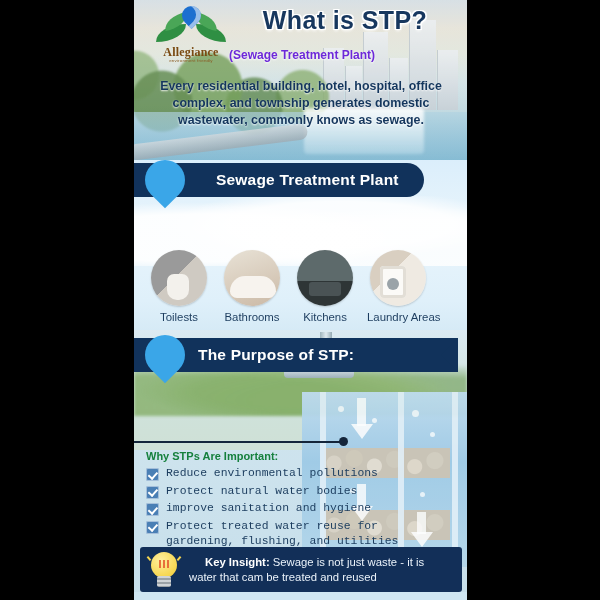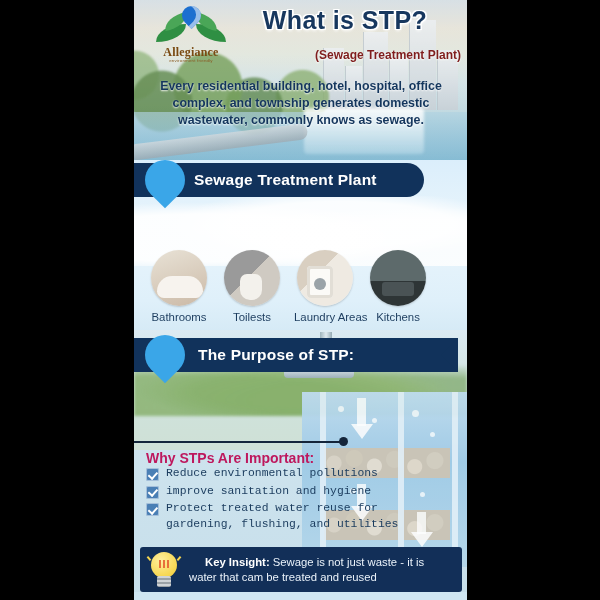--- a/index.html
+++ b/index.html
@@ -46,22 +46,22 @@
     border-radius:50% 50% 50% 0;transform:rotate(-45deg);
     box-shadow:inset -3px -4px 0 rgba(255,255,255,.55);}
   .logo-name{font-family:"Liberation Serif",serif;font-size:12px;color:#7a4a12;font-weight:700;
     letter-spacing:.2px;line-height:10px;margin-top:1px;}
   .logo-tag{font-size:4.4px;color:#8a5a22;letter-spacing:.2px;margin-top:1px;}
 
   .hero-title{position:absolute;left:95px;top:6px;width:232px;text-align:center;
     font-size:25px;font-weight:800;color:#17375e;letter-spacing:.4px;
     text-shadow:-1.4px -1.4px 0 #fff,1.4px -1.4px 0 #fff,-1.4px 1.4px 0 #fff,1.4px 1.4px 0 #fff,
                 0 2px 3px rgba(255,255,255,.9);}
-  .hero-sub{position:absolute;left:95px;top:48px;width:232px;text-align:right;
-    font-size:12px;font-weight:700;color:#7f1d1d;
+  .hero-sub{position:absolute;left:95px;top:48px;width:232px;text-align:left;
+    font-size:12px;font-weight:700;color:#6d28d9;
     text-shadow:0 1px 2px rgba(255,255,255,.95);}
   .hero-body{position:absolute;left:22px;top:78px;width:290px;text-align:center;
     font-size:12.4px;font-weight:700;color:#14365d;line-height:17px;
     text-shadow:0 1px 2px rgba(255,255,255,.95);}
 
   
   .body-bg{position:absolute;left:0;top:160px;width:333px;height:440px;
     background:linear-gradient(180deg,#dbeefb 0%,#e9f5fc 16%,#dff0fa 32%,#cfe6f3 44%,#cfe4ee 58%,#c7dfeb 100%);}
   .cloudband{position:absolute;left:0;top:196px;width:333px;height:70px;
     background:radial-gradient(ellipse at 20% 60%,rgba(255,255,255,.9) 0 40%,transparent 60%),
@@ -101,21 +101,21 @@
     border-right:11px solid transparent;border-top:15px solid rgba(255,255,255,.85);}
   .arrowstem{position:absolute;width:9px;background:rgba(255,255,255,.8);}
 
   
   .banner{position:absolute;left:0;height:34px;background:#11325b;display:flex;align-items:center;}
   .banner-1{top:163px;width:290px;border-radius:0 18px 18px 0;}
   .banner-2{top:338px;width:324px;}
   .banner-2::after{content:"";position:absolute;right:-0px;top:0;width:0;height:0;
     border-top:17px solid #11325b;border-bottom:17px solid #11325b;border-right:17px solid transparent;}
   .banner-label{color:#fff;font-size:15.5px;font-weight:700;letter-spacing:.2px;}
-  .banner-1 .banner-label{margin-left:60px;}
+  .banner-1 .banner-label{margin-left:82px;}
   .banner-2 .banner-label{margin-left:64px;}
 
   .wdrop{position:absolute;width:40px;height:40px;background:#3aa6e8;
     border-radius:50% 50% 50% 0;transform:rotate(-45deg);}
   .wdrop-1{left:11px;top:160px;}
   .wdrop-2{left:11px;top:335px;}
 
   
   .lead{position:absolute;left:12px;top:212px;width:300px;font-size:11.6px;color:#1d3f63;line-height:16px;}
   .lead b{color:#102a46;}
@@ -139,21 +139,21 @@
   .c4::before{content:"";position:absolute;left:17px;bottom:16px;width:12px;height:12px;
     border-radius:50%;background:#9aa3a8;z-index:2;}
   .clabel{font-size:11.4px;color:#1c3c5e;margin-top:5px;white-space:nowrap;}
 
   .purpose-text{position:absolute;left:12px;top:388px;width:300px;font-size:11.4px;
     color:#1b3c5e;line-height:16px;}
 
   .divider{position:absolute;left:0;top:441px;width:210px;height:2px;background:#14253a;}
   .divider-dot{position:absolute;left:205px;top:437px;width:9px;height:9px;border-radius:50%;background:#14253a;}
 
-  .why-title{position:absolute;left:12px;top:450px;font-size:14px;font-weight:700;color:#be185d;}
+  .why-title{position:absolute;left:12px;top:450px;font-size:11px;font-weight:700;color:#15803d;}
   .checklist{position:absolute;left:12px;top:466px;width:270px;font-family:Liberation Mono, monospace;}
   .chk-row{display:flex;align-items:flex-start;margin-bottom:2px;}
   .chk{width:13px;height:13px;border-radius:2px;background:#4a7fb5;flex:0 0 13px;margin-top:2px;
     position:relative;box-shadow:inset 0 0 0 1px rgba(255,255,255,.5);}
   .chk::after{content:"";position:absolute;left:4px;top:1.5px;width:3.5px;height:7px;
     border:solid #fff;border-width:0 2px 2px 0;transform:rotate(42deg);}
   .chk-text{font-size:11.4px;color:#1b3c5e;line-height:15.5px;margin-left:7px;}
 
   
   .insight{position:absolute;left:6px;top:547px;width:322px;height:45px;background:#122f58;
@@ -241,52 +241,56 @@
   </div>
 
   <div class="banner banner-1">
     <span class="banner-label">Sewage Treatment Plant</span>
   </div>
   <div class="wdrop wdrop-1"></div>
 
 
   <div class="circles">
     <div class="cwrap">
+      <div class="circ c1"></div>
+      <div class="clabel">Toilests</div>
+    </div>
+    <div class="cwrap">
       <div class="circ c2"></div>
       <div class="clabel">Bathrooms</div>
     </div>
     <div class="cwrap">
-      <div class="circ c1"></div>
-      <div class="clabel">Toilests</div>
+      <div class="circ c3"></div>
+      <div class="clabel">Kitchens</div>
     </div>
     <div class="cwrap">
       <div class="circ c4"></div>
       <div class="clabel">Laundry Areas</div>
-    </div>
-    <div class="cwrap">
-      <div class="circ c3"></div>
-      <div class="clabel">Kitchens</div>
     </div>
   </div>
 
   <div class="banner banner-2">
     <span class="banner-label">The Purpose of STP:</span>
   </div>
   <div class="wdrop wdrop-2"></div>
 
 
   <div class="divider"></div>
   <div class="divider-dot"></div>
 
   <div class="why-title">Why STPs Are Important:</div>
 
   <div class="checklist">
     <div class="chk-row">
       <div class="chk"></div>
       <div class="chk-text">Reduce environmental pollutions</div>
+    </div>
+    <div class="chk-row">
+      <div class="chk"></div>
+      <div class="chk-text">Protect natural water bodies</div>
     </div>
     <div class="chk-row">
       <div class="chk"></div>
       <div class="chk-text">improve sanitation and hygiene</div>
     </div>
     <div class="chk-row">
       <div class="chk"></div>
       <div class="chk-text">Protect treated water reuse for gardening, flushing, and utilities</div>
     </div>
   </div>

